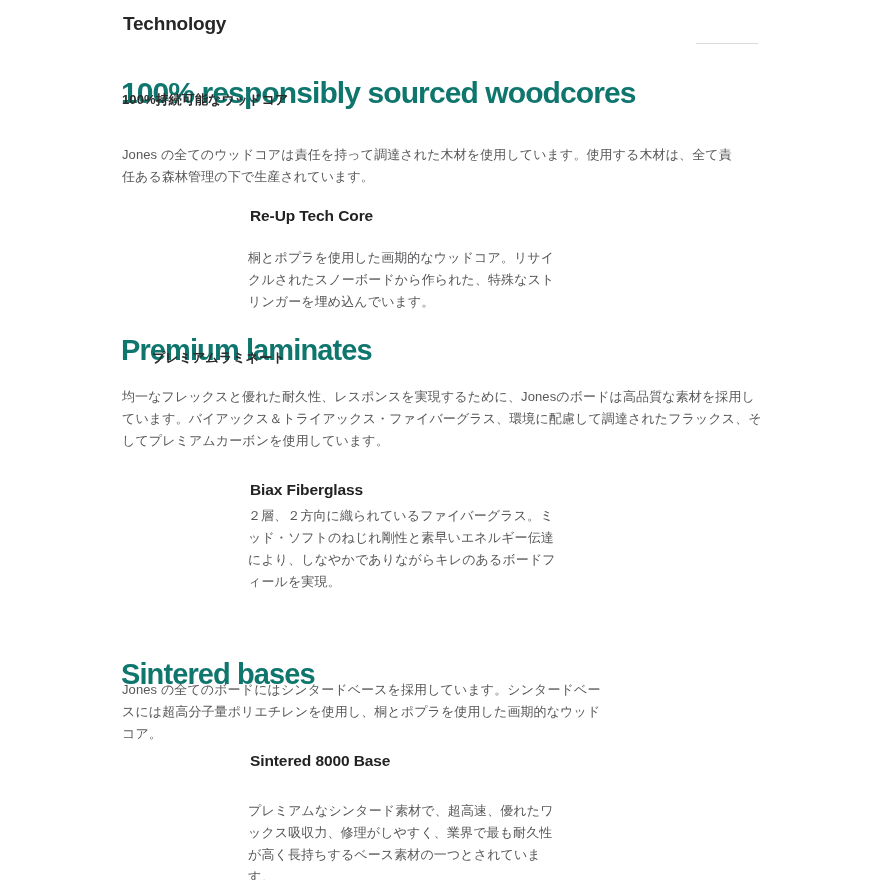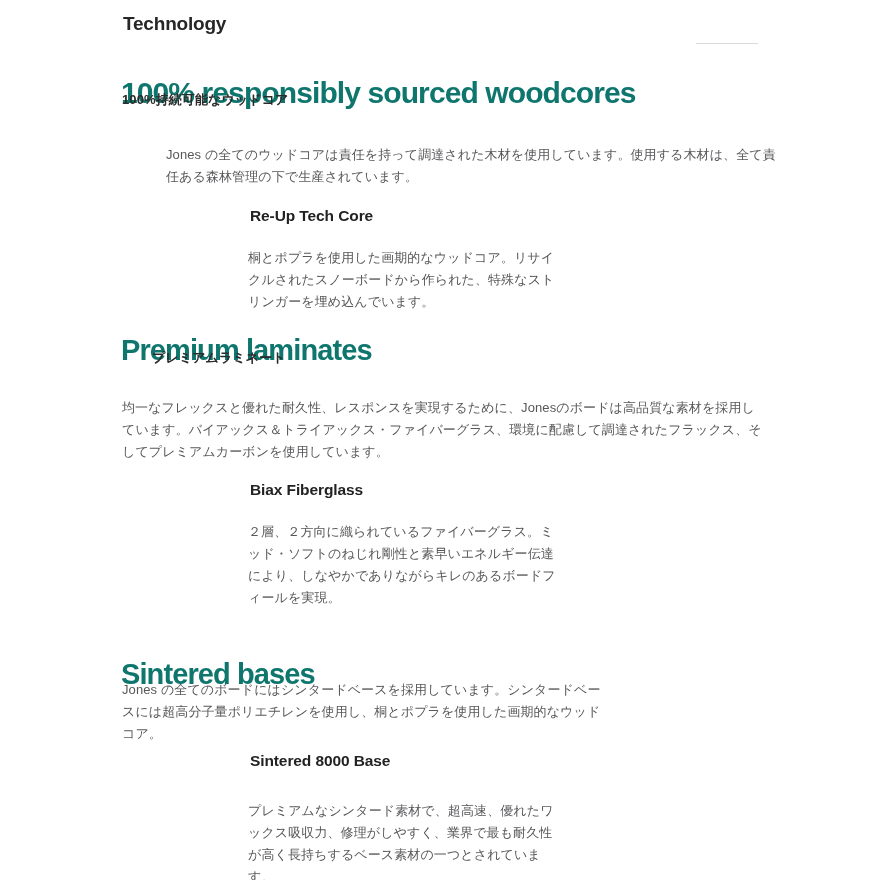--- a/index.html
+++ b/index.html
@@ -76,22 +76,22 @@
 
   
   .sec-body {
     position: absolute;
     left: 122px;
     font-size: 13px;
     line-height: 22px;
     color: #58585b;
     letter-spacing: 0.1px;
   }
-  .sec-body.b1 { top: 131px; width: 620px; margin-left: 44px; }
-  .sec-body.b2 { top: 384px; width: 645px; }
+  .sec-body.b1 { top: 131px; width: 620px; }
+  .sec-body.b2 { top: 373px; width: 645px; }
   .sec-body.b3 { top: 666px; width: 490px; }
 
   
   .feat-title {
     position: absolute;
     left: 250px;
     font-size: 15.5px;
     font-weight: bold;
     color: #222222;
     letter-spacing: -0.1px;
@@ -105,21 +105,21 @@
   .feat-body {
     position: absolute;
     left: 248px;
     width: 312px;
     font-size: 13px;
     line-height: 22px;
     color: #58585b;
     letter-spacing: 0.1px;
   }
   .feat-body.fb1 { top: 234px; }
-  .feat-body.fb2 { top: 508px; }
+  .feat-body.fb2 { top: 492px; }
   .feat-body.fb3 { top: 787px; }
 </style>
 </head>
 <body>
 
 <div class="page">
 
   <div class="top-rule"></div>
 
   <div class="eyebrow">Technology</div>

